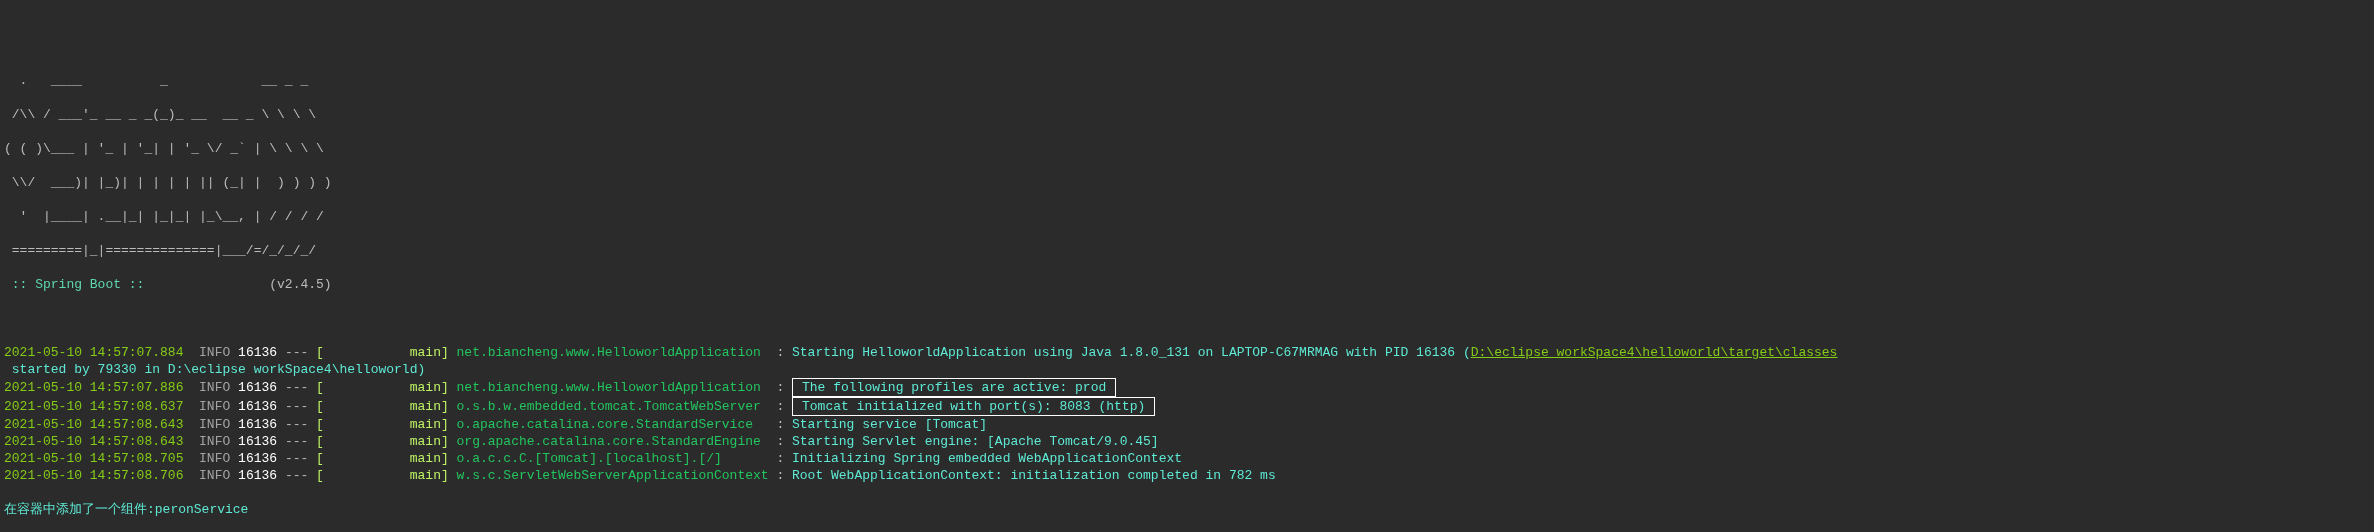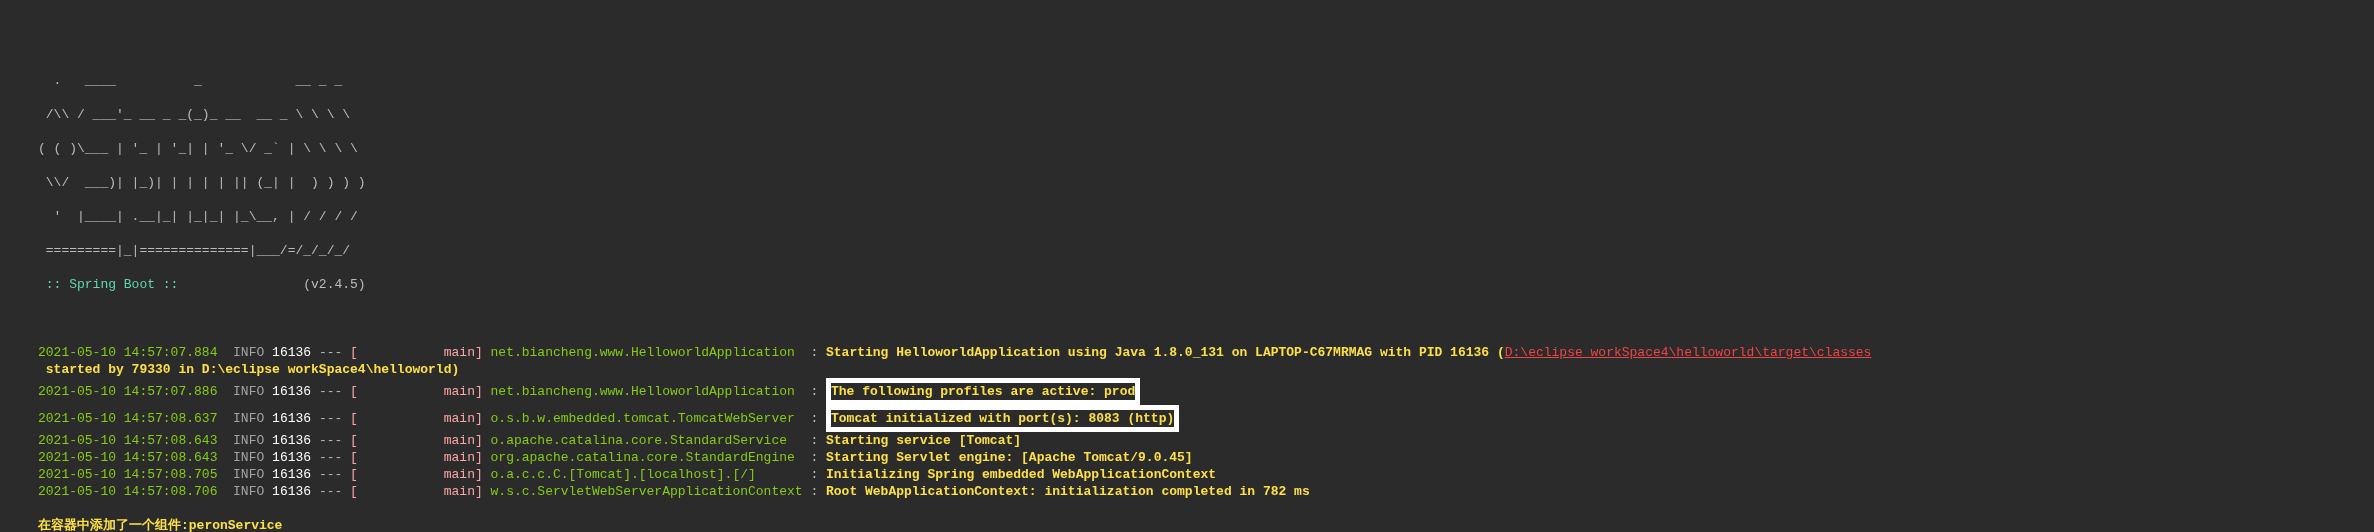--- a/index.html
+++ b/index.html
@@ -13,30 +13,30 @@
     white-space: pre;
     overflow-x: auto;
   }
   .ascii-art { color: #bbbbbb; }
   .spring-boot-label { color: #5fd7af; text-align: center; }
   .version { color: #bbbbbb; text-align: right; }
   .ts { color: #84cc16; }
   .level-info { color: #a3a3a3; }
   .pid { color: #ffffff; }
   .sep { color: #bbbbbb; }
-  .thread { color: #fca5a5; }
-  .logger { color: #84cc16; }
-  .msg { color: #fde047; font-weight: bold; }
-  .link { color: #ef4444; text-decoration: underline; }
+  .thread { color: #bef264; }
+  .logger { color: #22c55e; }
+  .msg { color: #5eead4; }
+  .link { color: #84cc16; text-decoration: underline; }
   .box {
-    border: 5px solid #ffffff;
-    padding: 0 0;
+    border: 1px solid #ffffff;
+    padding: 0 9px;
     display: inline-block;
   }
-  .line { display: block; margin-left: 34px; }
+  .line { display: block; }
 </style>
 </head>
 <body>
 
 
 
 <span class="line ascii-art">  .   ____          _            __ _ _</span>
 <span class="line ascii-art"> /\\ / ___'_ __ _ _(_)_ __  __ _ \ \ \ \</span>
 <span class="line ascii-art">( ( )\___ | '_ | '_| | '_ \/ _` | \ \ \ \</span>
 <span class="line ascii-art"> \\/  ___)| |_)| | | | | || (_| |  ) ) ) )</span>

